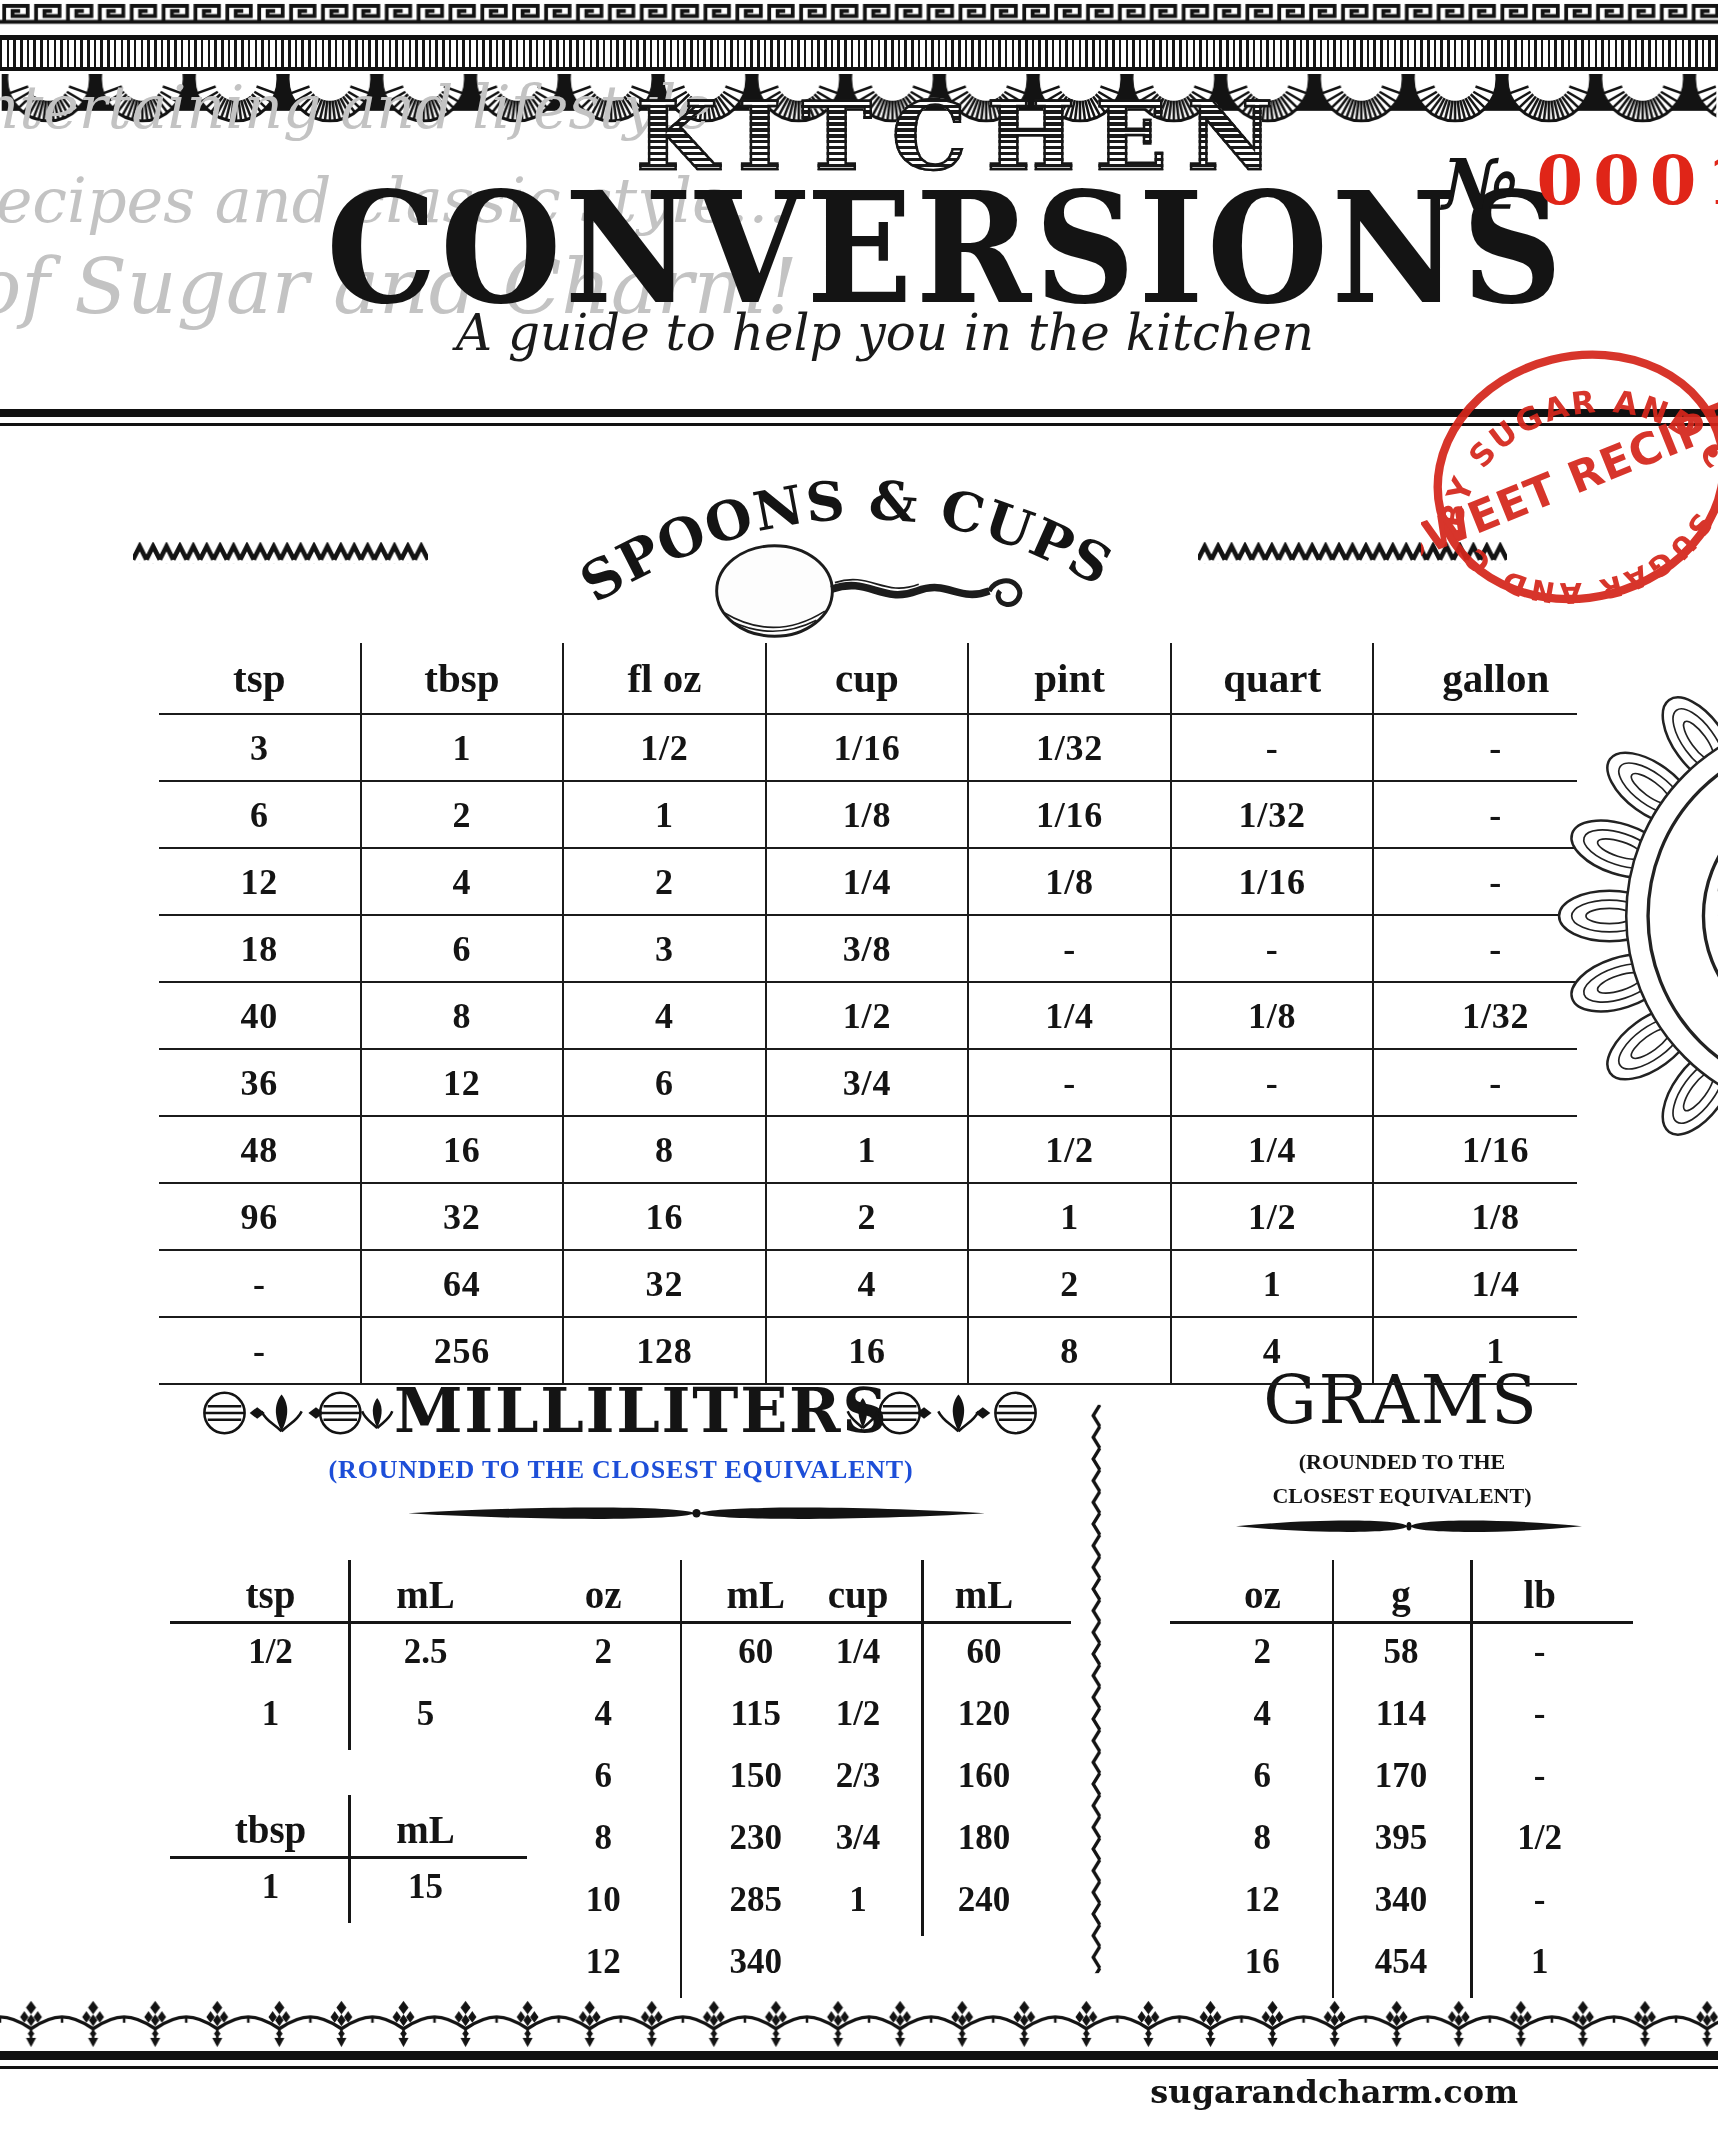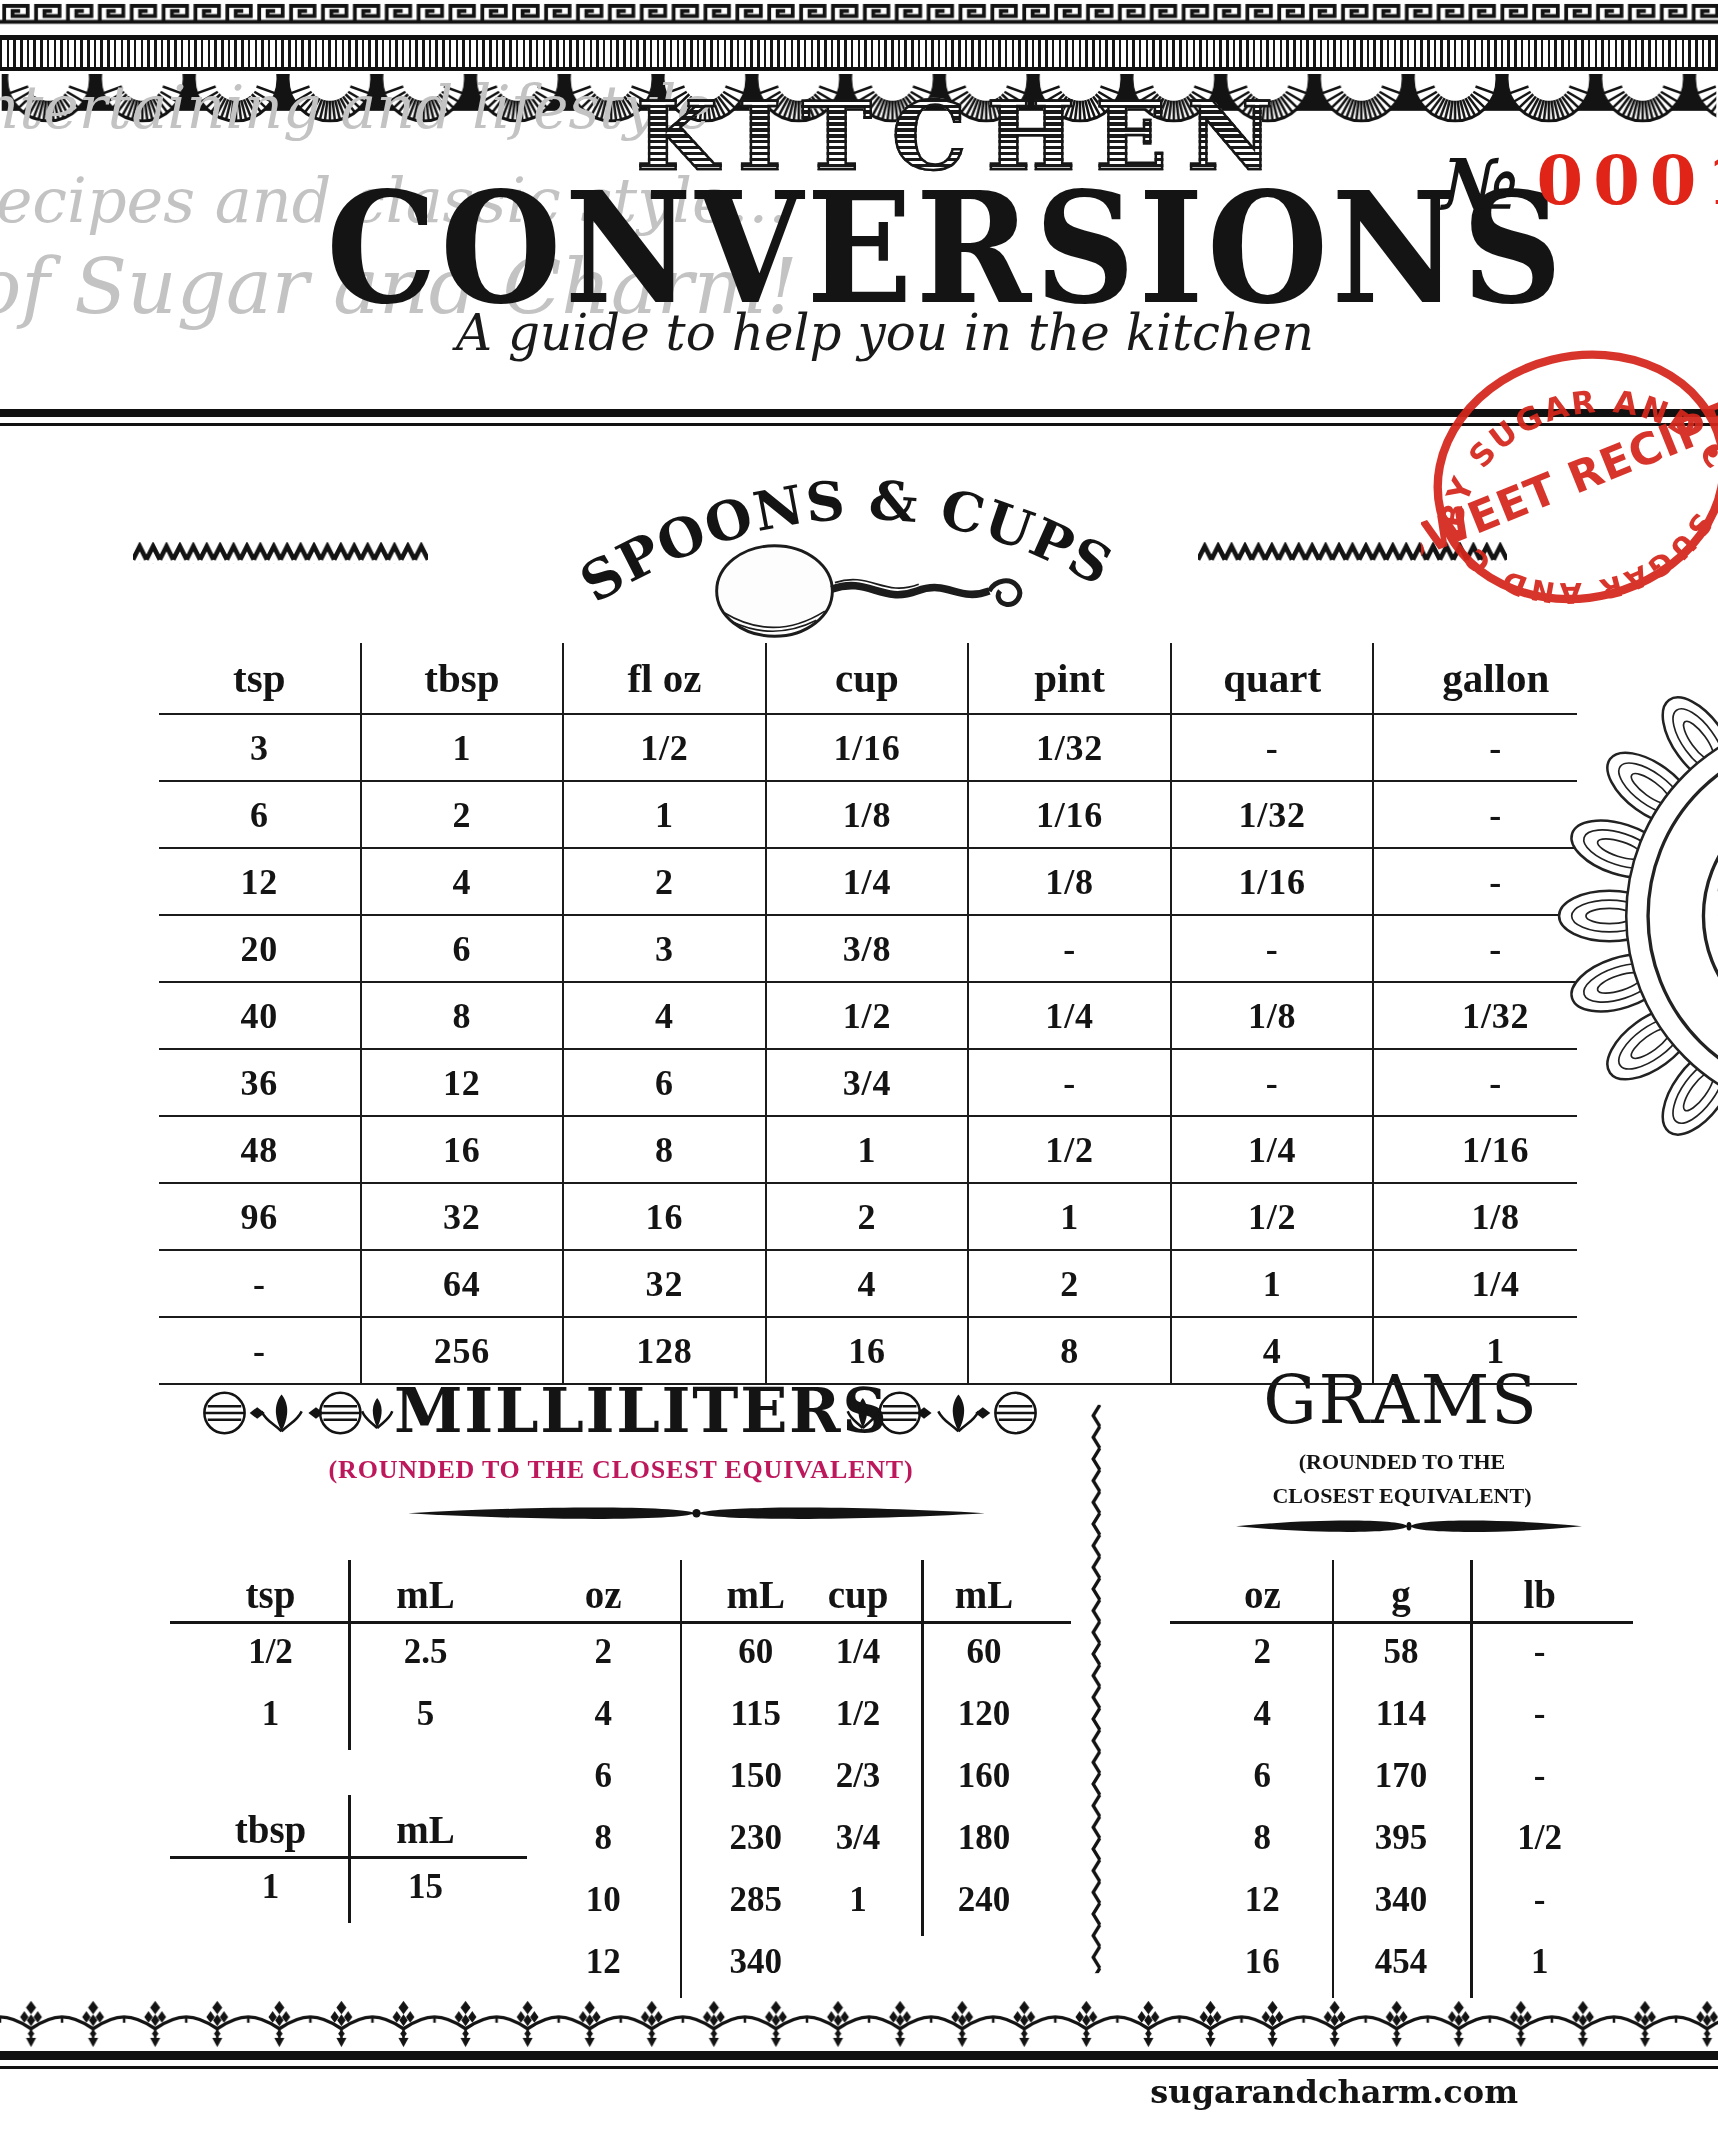--- a/index.html
+++ b/index.html
@@ -56,21 +56,21 @@
             border-right:2.5px solid #1b1b1b;border-bottom:2.5px solid #1b1b1b;
             font-weight:bold;color:#141414;}
   .bigtable>div:nth-child(7n){border-right:none;padding-left:40px;}
   .bth{height:70px;font-size:41px;}
   .btc{height:65px;font-size:36px;letter-spacing:0.8px;}
 
   
   .ml-title{position:absolute;top:1374px;left:394px;width:453px;text-align:center;
       font-family:"DejaVu Serif",serif;font-weight:bold;font-size:62px;letter-spacing:1.7px;color:#141414;}
   .ml-sub{position:absolute;top:1455px;left:193px;width:856px;text-align:center;
-      font-weight:bold;font-size:26px;letter-spacing:0.8px;color:#be185d;}
+      font-weight:bold;font-size:26px;letter-spacing:0.8px;color:#1d4ed8;}
   .ml-orn{position:absolute;top:1386px;}
   .ml-spear{position:absolute;top:1504px;left:403px;}
   .g-title{position:absolute;top:1361px;left:1208px;width:386px;text-align:center;
       font-family:"DejaVu Serif",serif;font-weight:normal;font-size:67px;letter-spacing:1.7px;color:#141414;}
   .g-sub{position:absolute;top:1445px;left:1192px;width:420px;text-align:center;
       font-weight:bold;font-size:22px;line-height:34px;color:#141414;}
   .g-spear{position:absolute;top:1517px;left:1233px;}
   .zigv{position:absolute;top:1403px;left:1089px;}
 
   
@@ -267,21 +267,21 @@
     <div class="btc">-</div>
 
     <div class="btc">12</div>
     <div class="btc">4</div>
     <div class="btc">2</div>
     <div class="btc">1/4</div>
     <div class="btc">1/8</div>
     <div class="btc">1/16</div>
     <div class="btc">-</div>
 
-    <div class="btc">20</div>
+    <div class="btc">18</div>
     <div class="btc">6</div>
     <div class="btc">3</div>
     <div class="btc">3/8</div>
     <div class="btc">-</div>
     <div class="btc">-</div>
     <div class="btc">-</div>
 
     <div class="btc">40</div>
     <div class="btc">8</div>
     <div class="btc">4</div>

